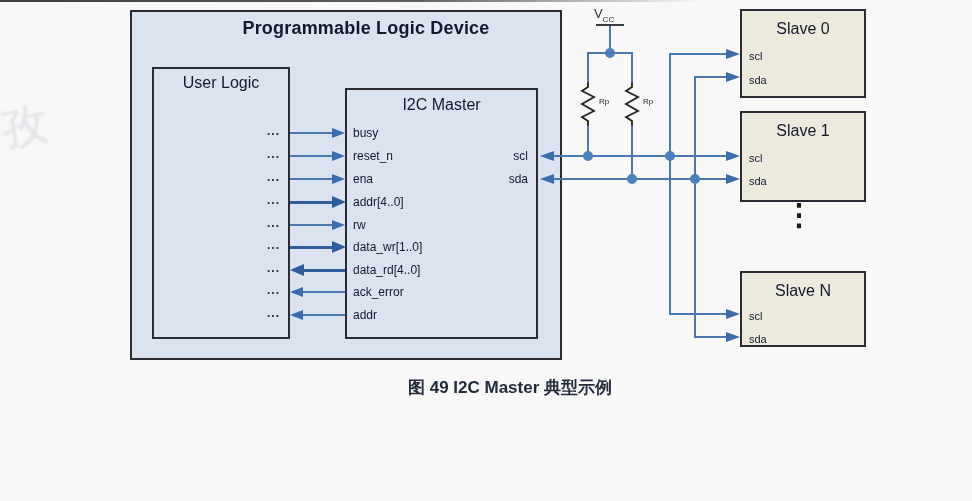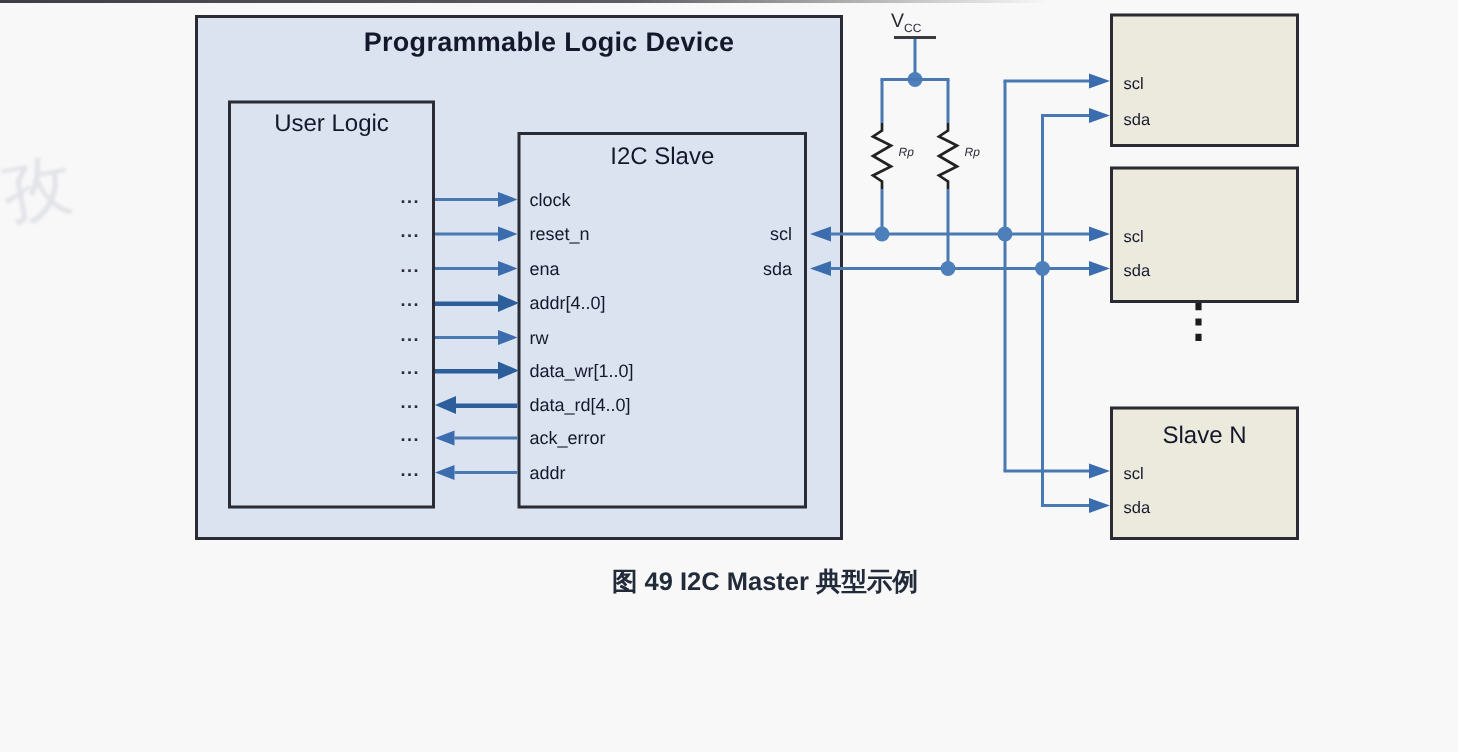--- a/index.html
+++ b/index.html
@@ -41,44 +41,44 @@
   .rlabel{left:463px;width:65px;text-align:right;font-size:12px;line-height:14px;}
   
   .hwire{height:1.6px;background:#4a78b0;}
   .vwire{width:1.6px;background:#4a78b0;}
   .ah-left{width:0;height:0;border-top:5px solid transparent;border-bottom:5px solid transparent;border-right:14px solid #3a6cae;}
   .ah-right{width:0;height:0;border-top:5px solid transparent;border-bottom:5px solid transparent;border-left:14px solid #3a6cae;}
   .dot{width:10px;height:10px;border-radius:50%;background:#4d7fba;}
   .vccbar{left:596px;top:24px;width:28px;height:2px;background:#3a3a40;}
   .vcclabel{left:594px;top:6px;font-size:13px;color:#2a2a35;}
   .vcclabel sub{font-size:8px;}
-  .rp{font-size:8px;font-style:italic;color:#2a2a35;line-height:9px;text-align:center;}
+  .rp{font-size:8px;color:#2a2a35;line-height:9px;text-align:center;}
   .vdots{left:784px;top:207px;font-size:30px;font-weight:bold;line-height:.55;letter-spacing:0;color:#1c1c1c;}
   .caption{left:310px;top:376px;width:400px;text-align:center;font-size:17px;font-weight:bold;color:#222b3a;}
 </style>
 </head>
 <body>
 
 <div class="abs topline"></div>
 <div class="abs watermark">孜</div>
 
 <div class="abs pld"></div>
 <div class="abs pld-title">Programmable Logic Device</div>
 
 <div class="abs ulogic"></div>
 <div class="abs ulogic-title">User Logic</div>
 
 <div class="abs i2c"></div>
-<div class="abs i2c-title">I2C Slave</div>
+<div class="abs i2c-title">I2C Master</div>
 
 <div class="abs sig in thin" style="top:125px">
   <span class="dots">...</span>
   <div class="wire"></div>
   <div class="head"></div>
-  <span class="slabel">clock</span>
+  <span class="slabel">busy</span>
 </div>
 <div class="abs sig in thin" style="top:148px">
   <span class="dots">...</span>
   <div class="wire"></div>
   <div class="head"></div>
   <span class="slabel">reset_n</span>
 </div>
 <div class="abs sig in thin" style="top:171px">
   <span class="dots">...</span>
   <div class="wire"></div>
@@ -159,27 +159,29 @@
 <div class="abs hwire" style="left:669px;top:53px;width:57px"></div>
 <div class="abs ah-right" style="left:726px;top:49px"></div>
 <div class="abs hwire" style="left:694px;top:76px;width:32px"></div>
 <div class="abs ah-right" style="left:726px;top:72px"></div>
 <div class="abs hwire" style="left:669px;top:313px;width:57px"></div>
 <div class="abs ah-right" style="left:726px;top:309px"></div>
 <div class="abs hwire" style="left:694px;top:336px;width:32px"></div>
 <div class="abs ah-right" style="left:726px;top:332px"></div>
 
 <div class="abs slave" style="top:9px;height:89px">
+  <div class="slave-title">Slave 0</div>
   <div class="slave-port" style="top:38px">scl</div>
   <div class="slave-port" style="top:62px">sda</div>
 </div>
 <div class="abs slave" style="top:111px;height:91px">
+  <div class="slave-title">Slave 1</div>
   <div class="slave-port" style="top:38px">scl</div>
   <div class="slave-port" style="top:61px">sda</div>
 </div>
 <div class="abs vdots">⋮</div>
-<div class="abs slave" style="top:271px;height:89px">
+<div class="abs slave" style="top:271px;height:76px">
   <div class="slave-title">Slave N</div>
   <div class="slave-port" style="top:36px">scl</div>
   <div class="slave-port" style="top:59px">sda</div>
 </div>
 
 <div class="abs caption">图 49 I2C Master 典型示例</div>
 
 </body></html>

